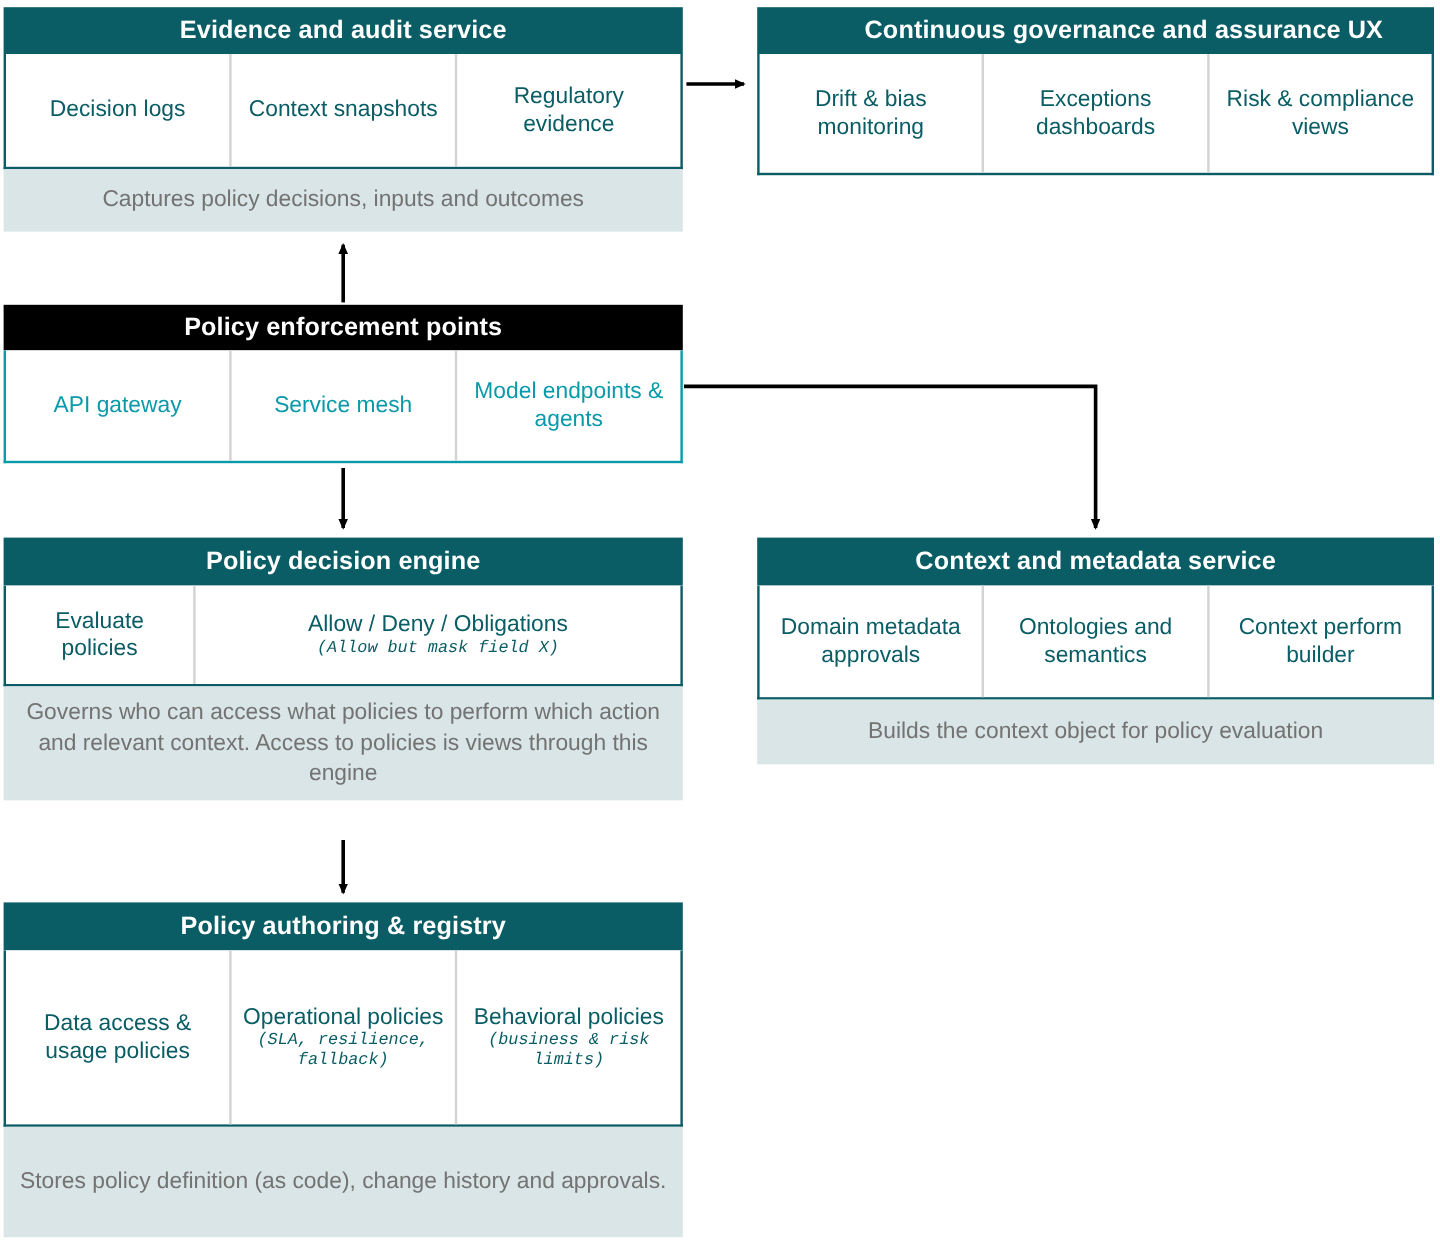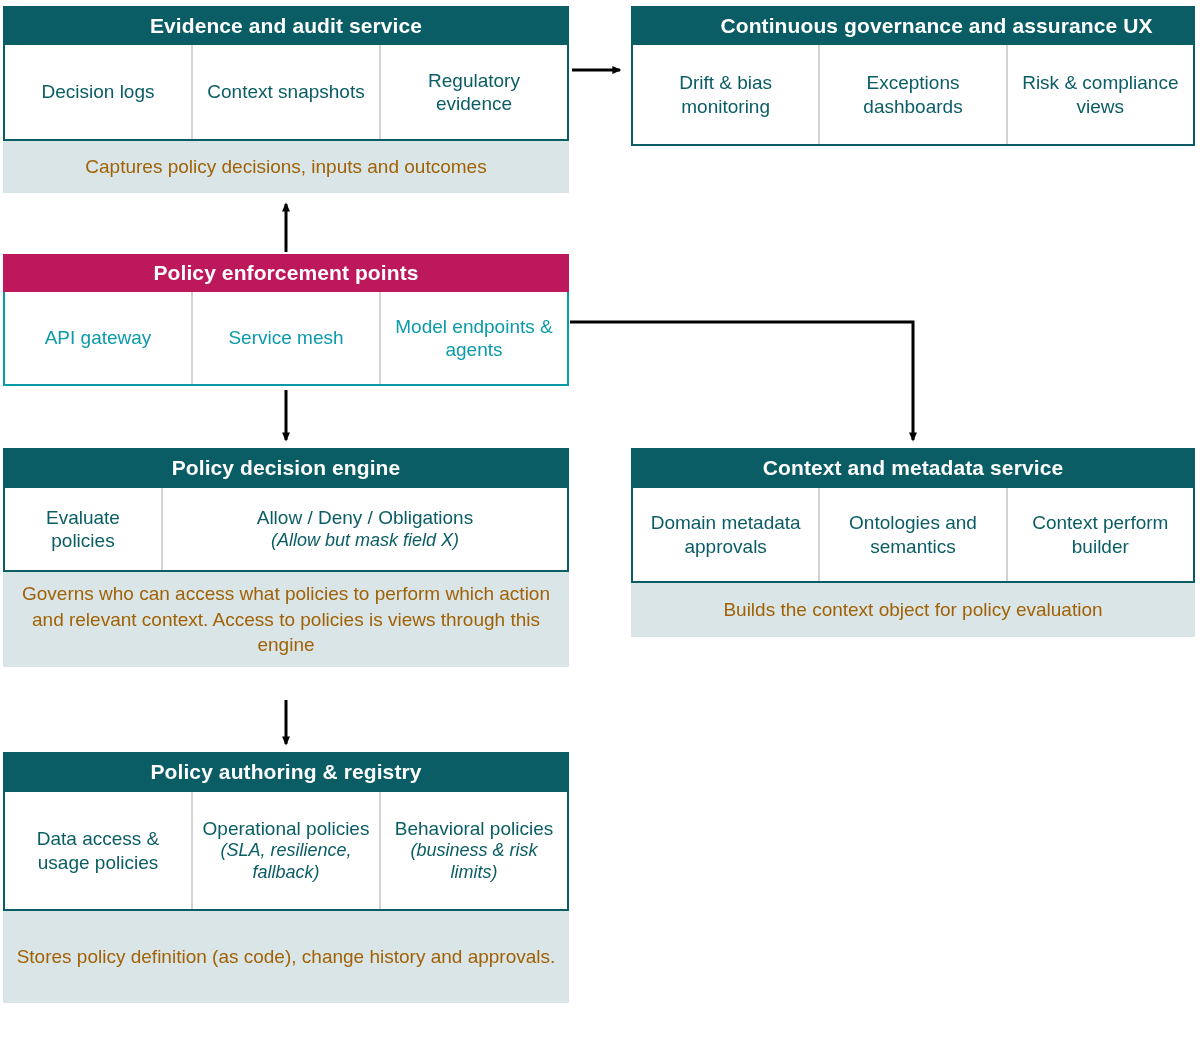--- a/index.html
+++ b/index.html
@@ -56,43 +56,44 @@
     text-align: center;
     padding: 6px 8px;
     line-height: 1.22;
     font-size: 19px;
   }
   .cell + .cell {
     border-left: 2px solid #d3d3d3;
   }
   .cell .sub {
     font-style: italic;
-    font-size: 18px;
+    font-size: 14px;
     line-height: 1.22;
+    font-family: Liberation Mono, monospace;
   }
   .caption {
     box-sizing: border-box;
     width: 100%;
     background: #d9e5e6;
     display: flex;
     align-items: center;
     justify-content: center;
     text-align: center;
     font-size: 19px;
     line-height: 1.34;
     padding: 8px 10px;
   }
 
   
   .theme-dark .card-header { background: #0a5d64; }
   .theme-dark .card-body   { border: 2px solid #0a5d64; border-top: none; }
   .theme-dark .cell        { color: #0a5d64; }
-  .theme-dark .caption     { color: #a16207; }
-
-  .theme-bright .card-header { background: #be185d; }
+  .theme-dark .caption     { color: #737373; }
+
+  .theme-bright .card-header { background: #000000; }
   .theme-bright .card-body   { border: 2px solid #0b9aaa; border-top: none; }
   .theme-bright .cell        { color: #0b9aaa; }
 
   
   #card-evidence          { left: 3px;   top: 6px;   width: 566px; }
   #card-evidence .card-header { height: 39px; }
   #card-evidence .card-body   { height: 96px; }
   #card-evidence .caption     { height: 52px; }
 
   #card-governance        { left: 631px; top: 6px;   width: 564px; }
@@ -108,21 +109,21 @@
   #card-decision .card-body   { height: 84px; }
   #card-decision .caption     { height: 95px; }
 
   #card-context           { left: 631px; top: 448px; width: 564px; }
   #card-context .card-header { height: 40px; }
   #card-context .card-body   { height: 95px; }
   #card-context .caption     { height: 54px; }
 
   #card-authoring         { left: 3px;   top: 752px; width: 566px; }
   #card-authoring .card-header { height: 40px; }
-  #card-authoring .card-body   { height: 119px; }
+  #card-authoring .card-body   { height: 147px; }
   #card-authoring .caption     { height: 92px; }
 
   
   .connector-layer {
     position: absolute;
     left: 0;
     top: 0;
     width: 1200px;
     height: 1043px;
     pointer-events: none;

